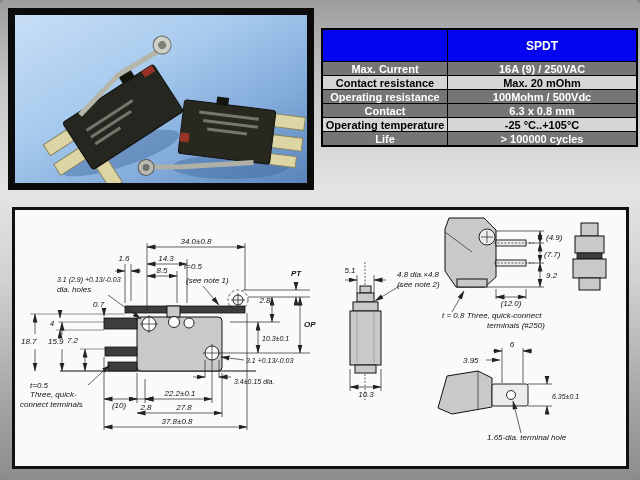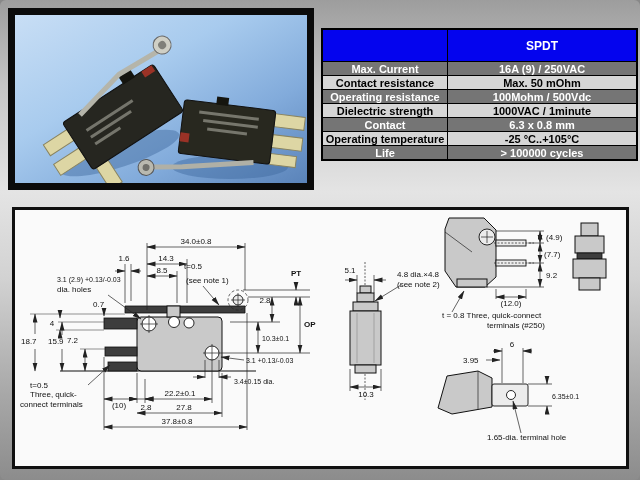--- a/index.html
+++ b/index.html
@@ -14,21 +14,21 @@
   .spec{position:absolute;left:321px;top:28px;width:317px;border-collapse:collapse;
         table-layout:fixed;border:2px solid #000;font-size:11px;font-weight:bold;}
   .spec th,.spec td{border:1px solid #000;padding:0 2px;text-align:center;
         height:13px;line-height:12px;white-space:nowrap;overflow:hidden;}
   .spec th{height:31px;background:#0404ee;color:#fff;font-size:12px;}
   .spec .lab{width:120px;}
   .spec tr.lt td{background:#d6d6d6;color:#000;}
   .spec tr.dk td{background:#757575;color:#fff;margin-top:16px;}
   
   .panel{position:absolute;left:12px;top:207px;width:611px;height:256px;
-         border:3px solid #101010;background:#fafafa;}
+         border:3px solid #101010;background:#fafafa;font-style:italic;}
   .panel svg{position:absolute;left:0;top:0;}
   svg text{font-family:"Liberation Sans",sans-serif;}
   .lbl{font-size:8px;fill:#111;}
   .s7{font-size:7px;}
   .b{font-weight:bold;}
   .mid{text-anchor:middle;}
   .end{text-anchor:end;}
   .ln{stroke:#222;stroke-width:.7;fill:none;}
   .thk{stroke:#111;stroke-width:1.2;}
   .fillg{fill:#c9c9c9;stroke:#111;stroke-width:1;}
@@ -87,29 +87,25 @@
         <tr>
       <th class="lab"></th>
       <th>SPDT</th>
     </tr>
     <tr class="dk">
       <td class="lab">Max. Current</td>
       <td>16A (9) /  250VAC</td>
     </tr>
     <tr class="lt">
       <td class="lab">Contact resistance</td>
-      <td>Max. 50 mOhm</td>
+      <td>Max. 20 mOhm</td>
     </tr>
     <tr class="dk">
       <td class="lab">Operating resistance</td>
       <td>100Mohm / 500Vdc</td>
-    </tr>
-    <tr class="lt">
-      <td class="lab">Dielectric strength</td>
-      <td>1000VAC / 1minute</td>
     </tr>
     <tr class="dk">
       <td class="lab">Contact</td>
       <td>6.3 x 0.8 mm</td>
     </tr>
     <tr class="lt">
       <td class="lab">Operating temperature</td>
       <td>-25 °C..+105°C</td>
     </tr>
     <tr class="dk">

